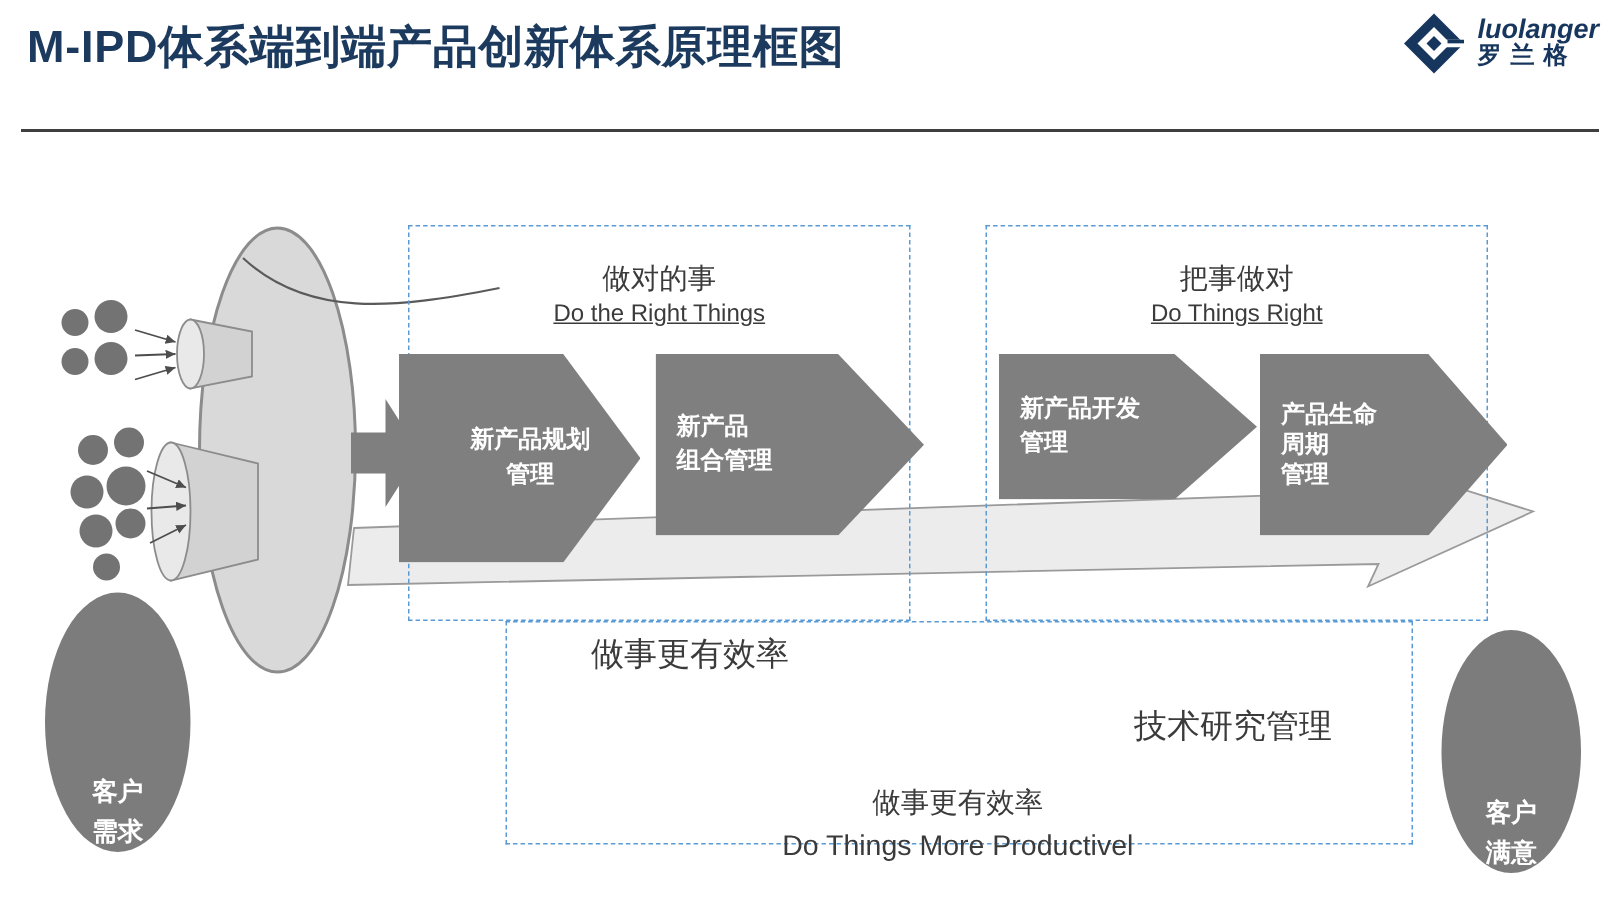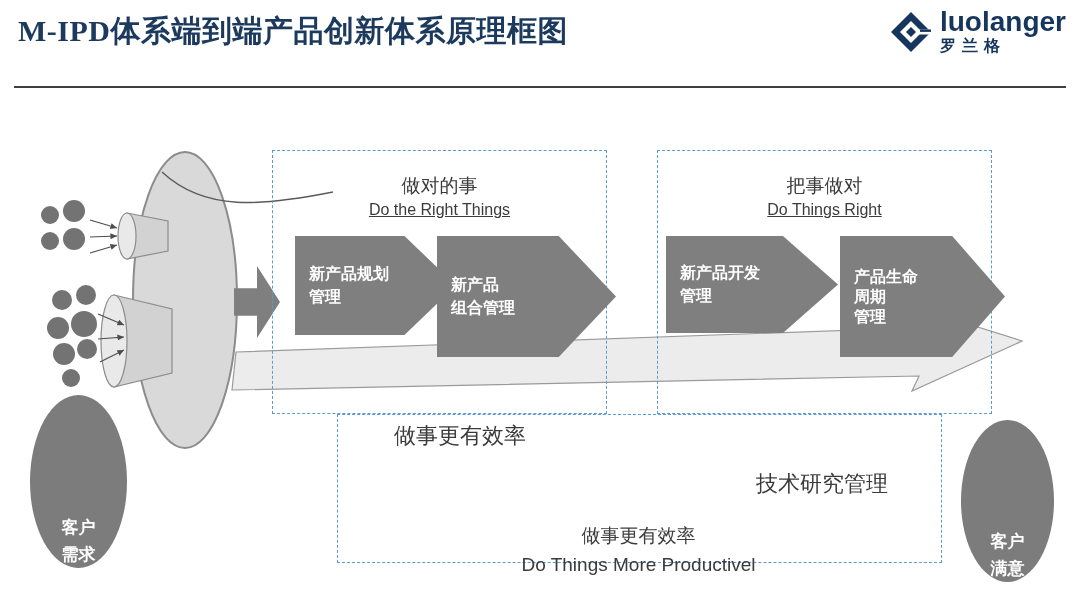--- a/index.html
+++ b/index.html
@@ -1,22 +1,22 @@
 <!DOCTYPE html>
 <html><head>
 <meta charset="utf-8">
 <style>
   html,body{margin:0;padding:0;background:#ffffff;}
   body{font-family:"Liberation Sans","DejaVu Sans",sans-serif;}
   .slide{position:relative;width:1080px;height:603px;background:#ffffff;overflow:hidden;}
-  .title{position:absolute;left:18px;top:11px;font-size:30px;font-weight:700;color:#1c3a5e;letter-spacing:0.5px;font-family:Liberation Serif, serif;}
+  .title{position:absolute;left:18px;top:11px;font-size:30px;font-weight:700;color:#1c3a5e;letter-spacing:0.5px;}
   .rule{position:absolute;left:14px;top:86px;width:1052px;height:2px;background:#3f3f3f;}
   .logo{position:absolute;right:14px;top:7px;display:flex;align-items:center;gap:7px;}
   .logo-col{display:flex;flex-direction:column;align-items:flex-start;}
-  .logo-name{font-size:28px;font-weight:700;color:#17365d;line-height:1.05;}
+  .logo-name{font-size:18px;font-weight:700;color:#17365d;line-height:1.05;font-style:italic;}
   .logo-cn{font-size:16px;font-weight:700;color:#17365d;letter-spacing:6px;line-height:1.25;}
   .layer{position:absolute;left:0;top:0;}
   .dash{position:absolute;border:1px dashed #5b9bd5;}
   .gt{width:100%;text-align:center;color:#3b3b3b;}
   .gt-cn{padding-top:22px;font-size:19px;}
   .gt-en{padding-top:2px;font-size:16px;text-decoration:underline;}
   .pent{position:absolute;background:#7f7f7f;clip-path:polygon(0 0,68% 0,100% 50%,68% 100%,0 100%);
         color:#fff;font-weight:700;font-size:16px;line-height:1.4;
         display:flex;flex-direction:column;justify-content:center;padding-left:14px;}
   .fatarrow{position:absolute;left:234px;top:266px;width:46px;height:72px;background:#7f7f7f;
@@ -107,21 +107,21 @@
     <div class="gt gt-en">Do the Right Things</div>
   </div>
 
   <div class="dash" style="left:657px;top:150px;width:333px;height:262px;">
     <div class="gt gt-cn">把事做对</div>
     <div class="gt gt-en">Do Things Right</div>
   </div>
 
   <div class="dash" style="left:337px;top:414px;width:603px;height:147px;"></div>
 
-  <div class="pent" style="left:295px;top:236px;width:147px;height:99px;">
+  <div class="pent" style="left:266px;top:236px;width:147px;height:139px;align-items:center;">
     <span>新产品规划</span>
     <span>管理</span>
   </div>
 
   <div class="pent" style="left:437px;top:236px;width:165px;height:121px;">
     <span>新产品</span>
     <span>组合管理</span>
   </div>
 
   <div class="pent" style="left:666px;top:236px;width:158px;height:97px;">

